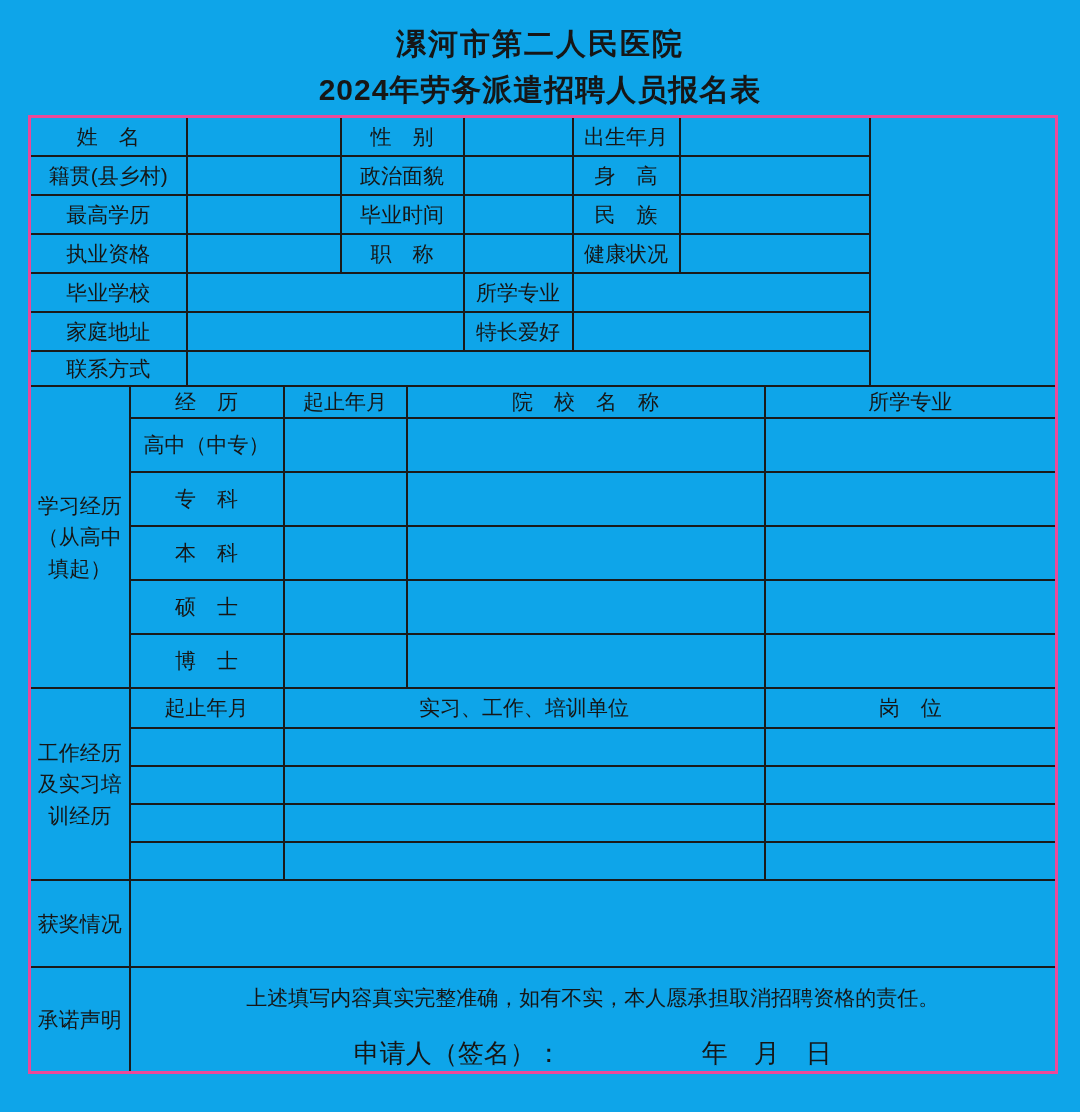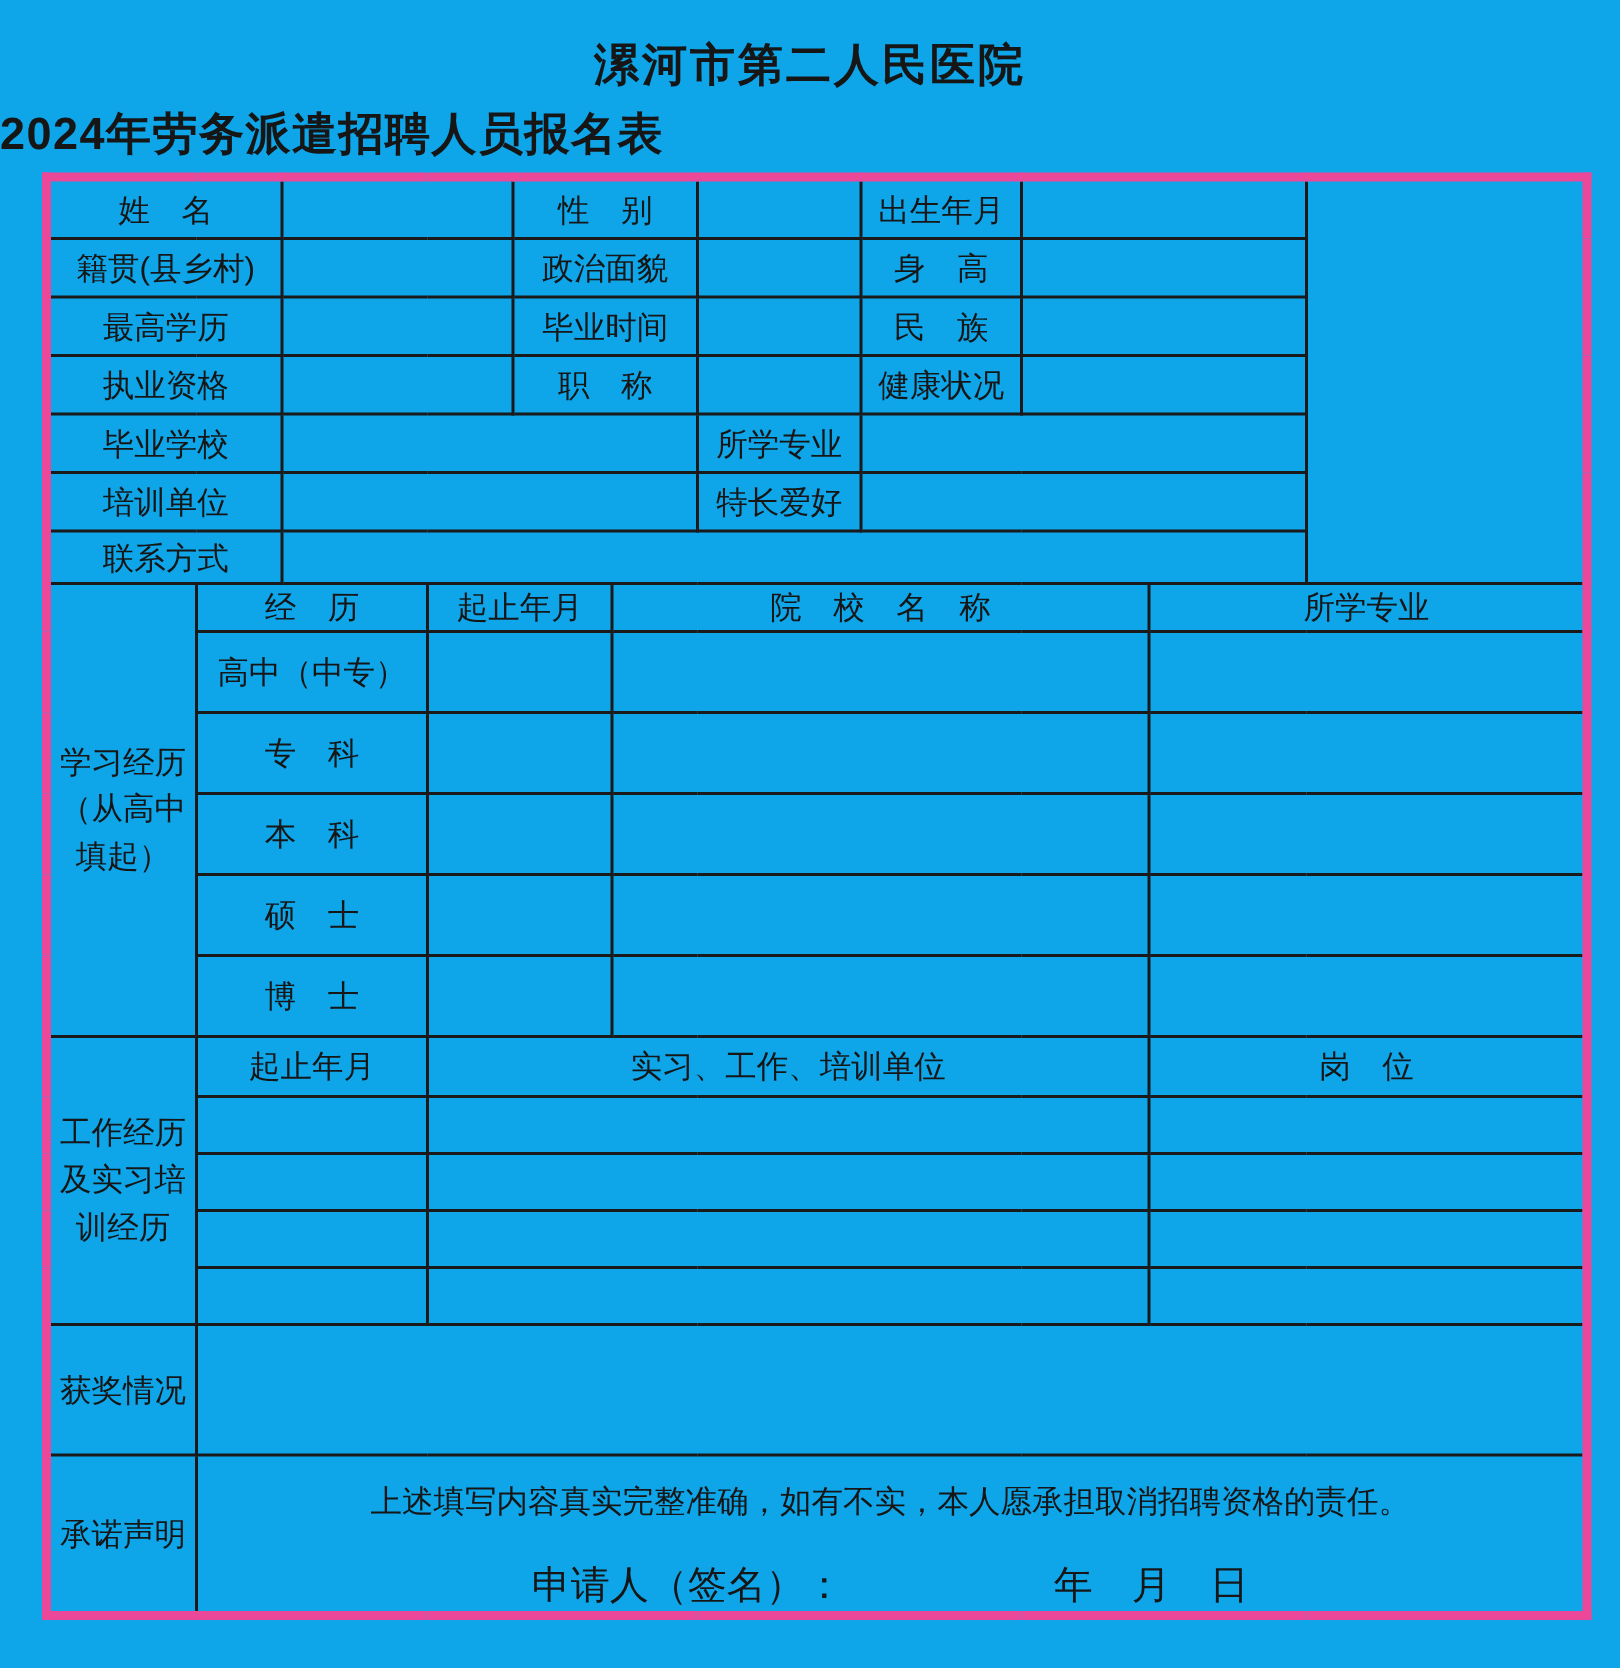--- a/index.html
+++ b/index.html
@@ -15,36 +15,37 @@
   .title-main {
     padding-top: 25px;
     text-align: center;
     font-size: 30px;
     font-weight: bold;
     line-height: 38px;
     letter-spacing: 2px;
   }
   .title-sub {
     margin-top: 8px;
+    text-align: center;
     font-size: 30px;
     font-weight: bold;
     line-height: 38px;
     letter-spacing: 1px;
   }
   .position-line {
     margin: 10px 0 0 25px;
     font-size: 22px;
     line-height: 28px;
   }
   table.form {
     margin: 6px 0 0 28px;
     width: 1027px;
     border-collapse: collapse;
     table-layout: fixed;
-    border: 6px solid #ec4899;
+    border: 3px solid #ec4899;
   }
   table.form td {
     border: 2px solid #1a1a1a;
     text-align: center;
     vertical-align: middle;
     font-size: 21px;
     padding: 0;
     overflow: hidden;
   }
   td.vlabel { white-space: pre-line; line-height: 1.5; }
@@ -123,21 +124,21 @@
     </tr>
 
     <tr class="r37">
       <td colspan="2">毕业学校</td>
       <td colspan="4"></td>
       <td>所学专业</td>
       <td colspan="3"></td>
     </tr>
 
     <tr class="r37">
-      <td colspan="2">培训单位</td>
+      <td colspan="2">家庭地址</td>
       <td colspan="4"></td>
       <td>特长爱好</td>
       <td colspan="3"></td>
     </tr>
 
     <tr class="r33">
       <td colspan="2">联系方式</td>
       <td colspan="8"></td>
     </tr>
 

